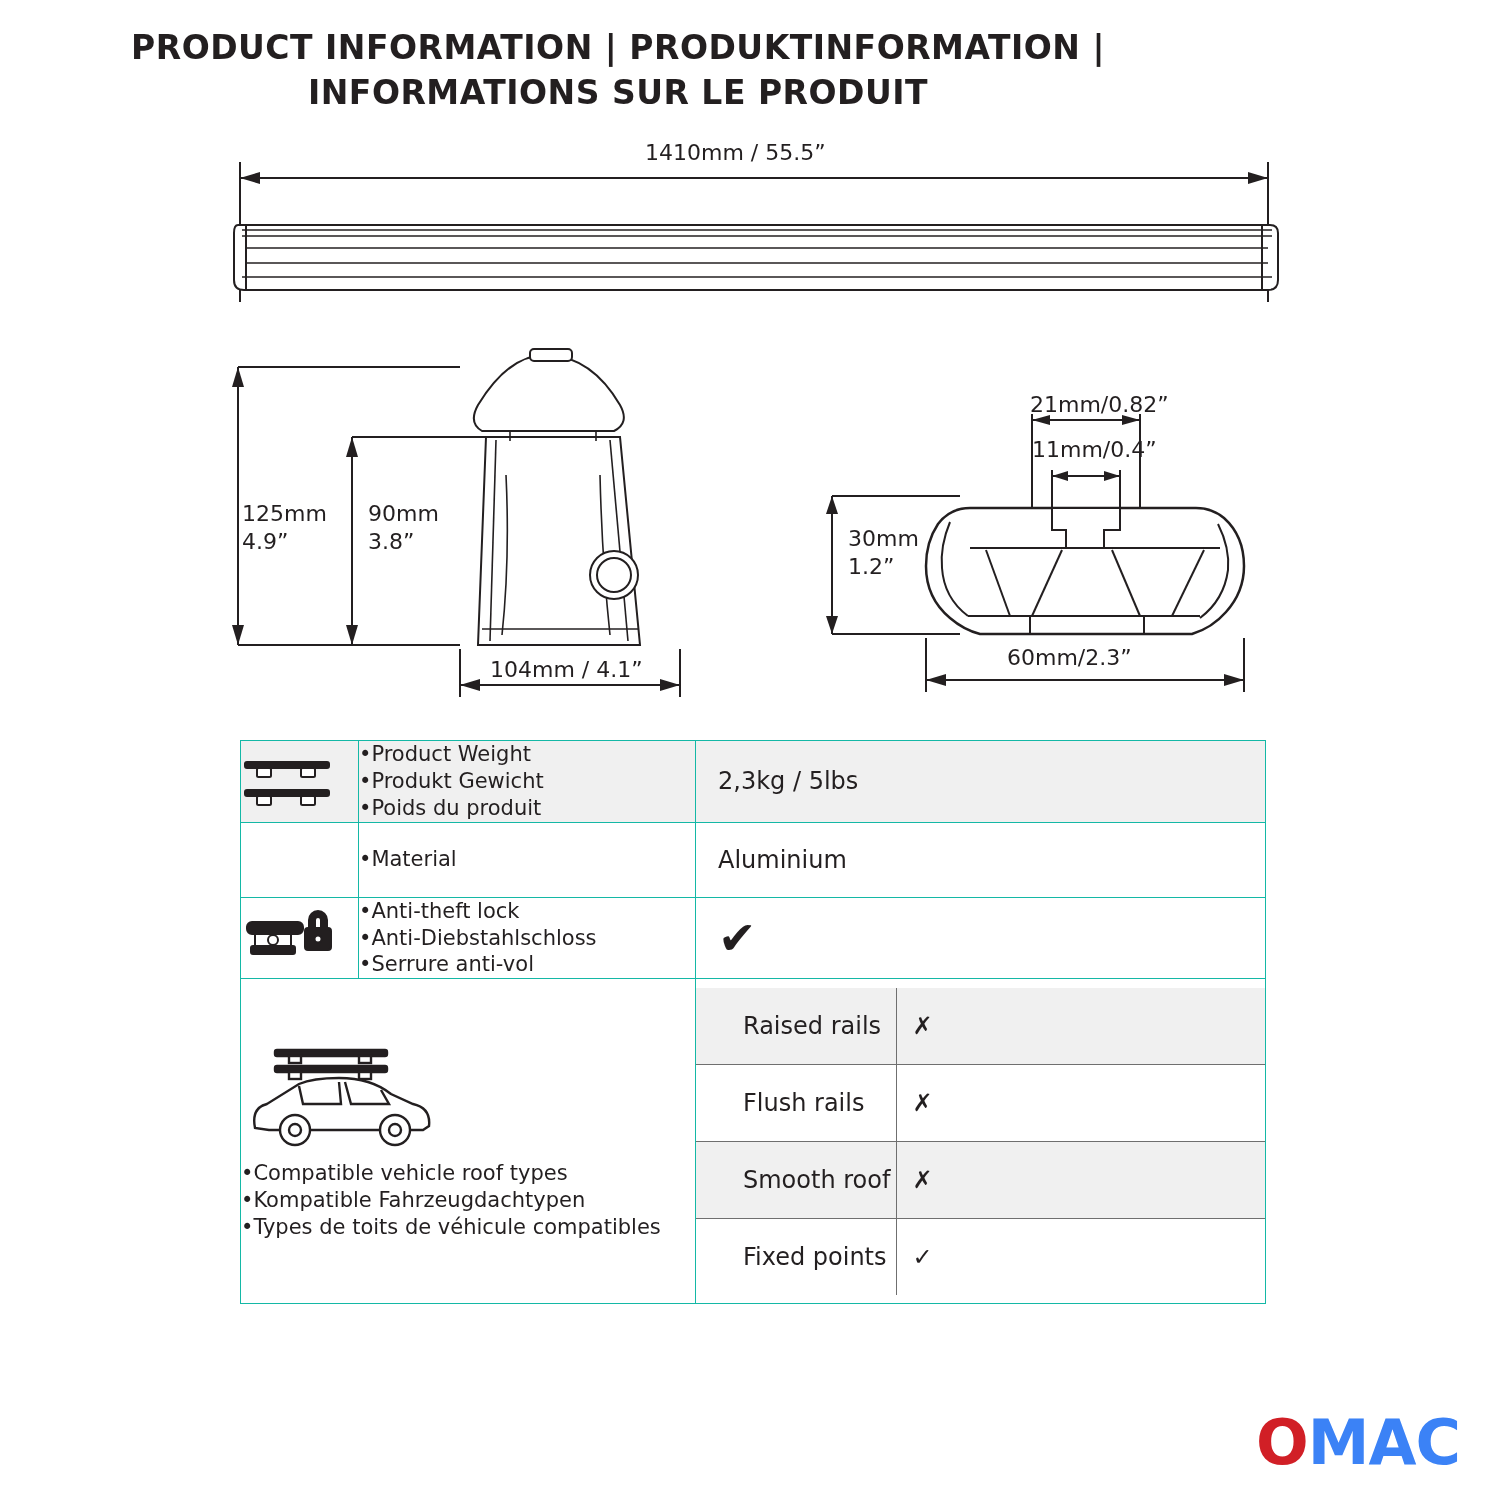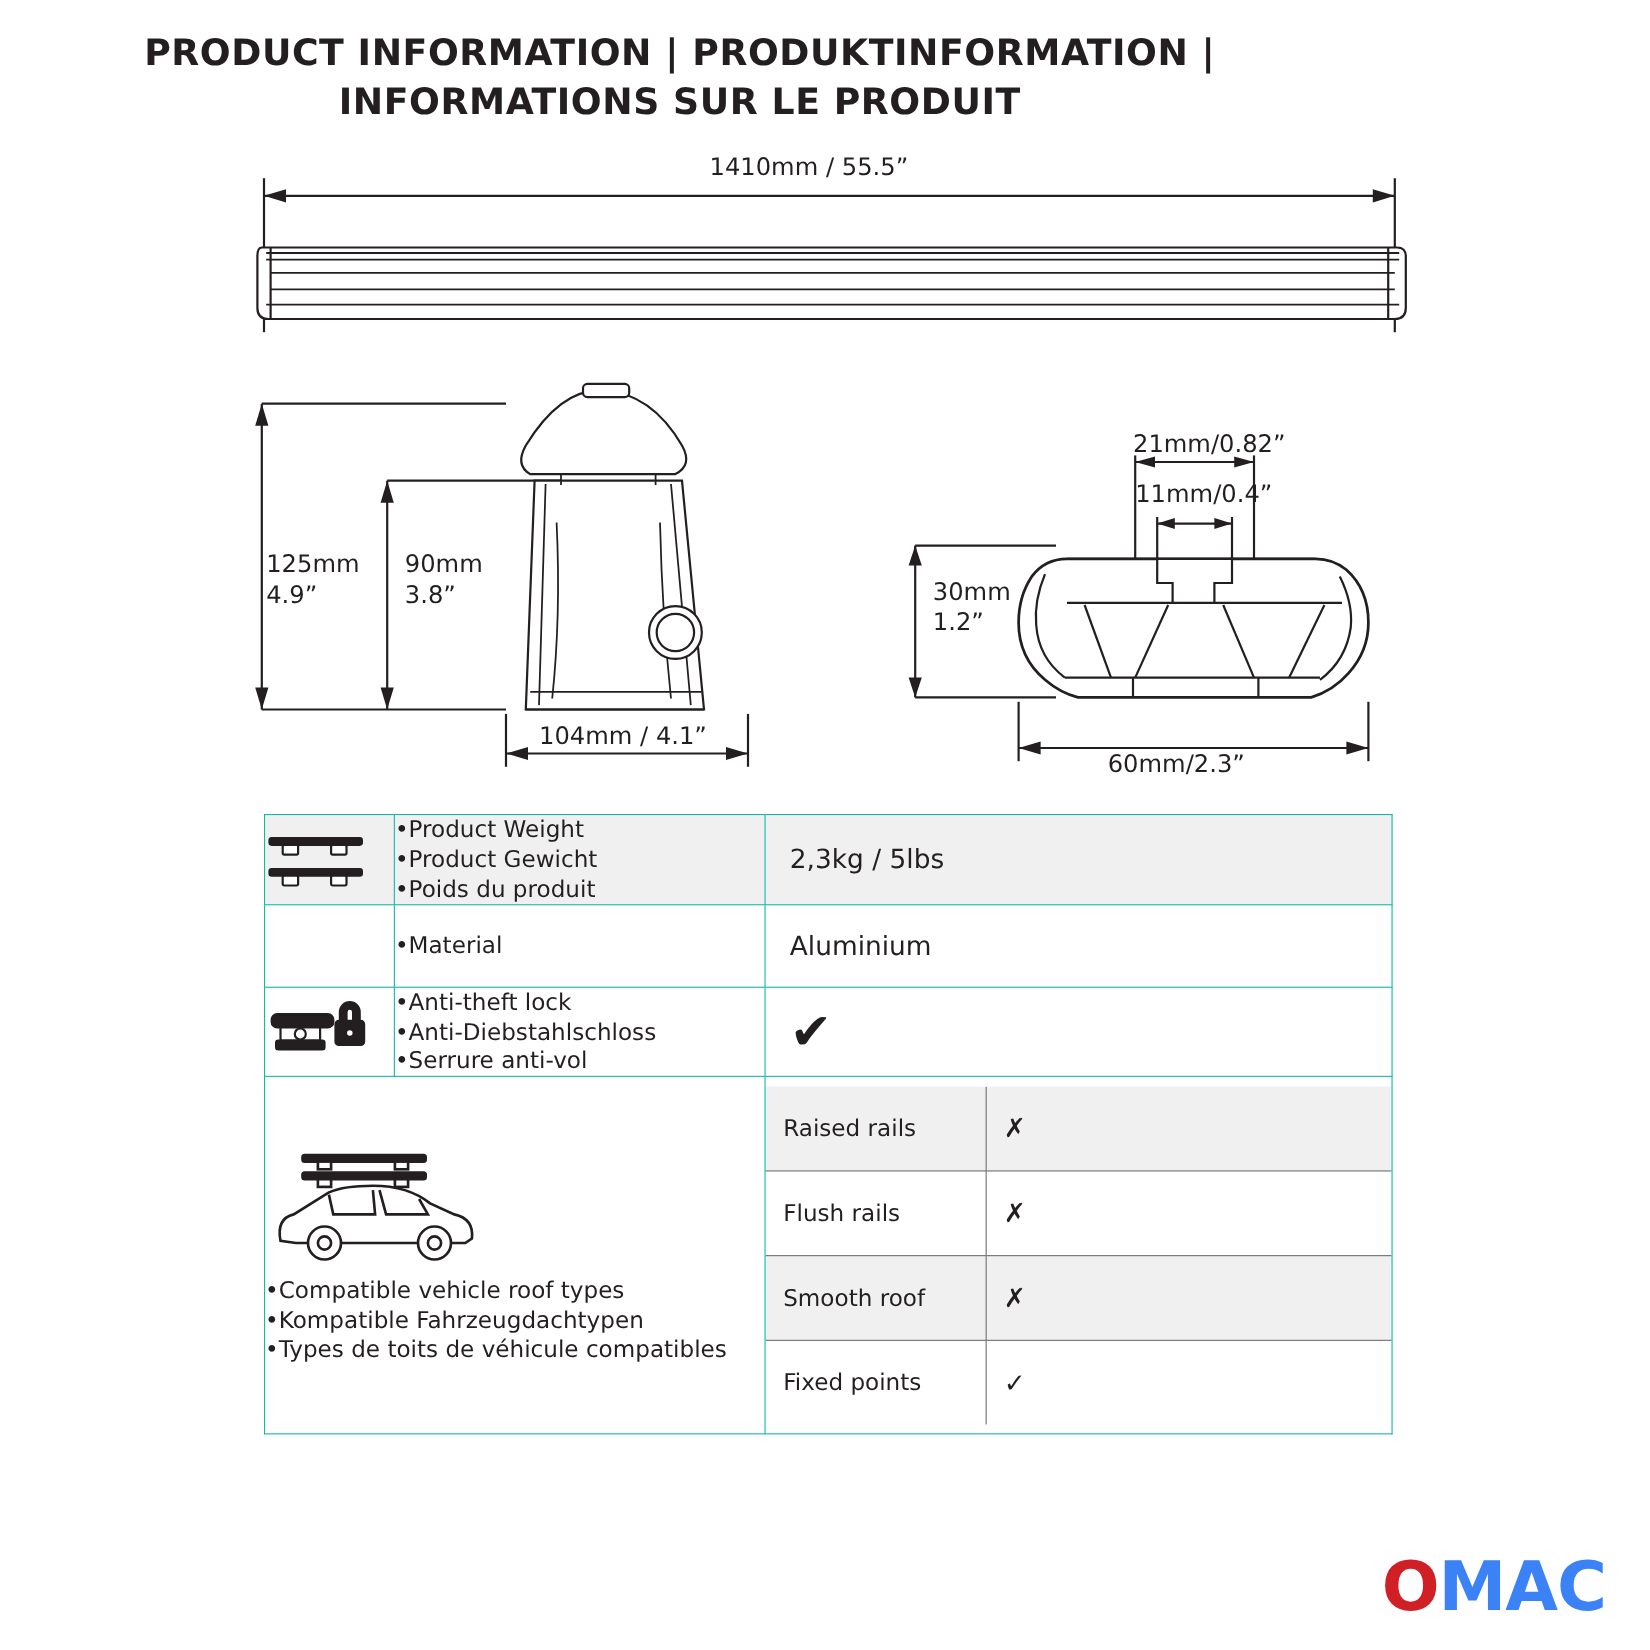--- a/index.html
+++ b/index.html
@@ -85,23 +85,24 @@
   }
   .sub-table td {
     border: 1px solid #6f6f6f;
     height: 76px;
   }
   .sub-table td.first { border-left: none; }
   .sub-table tr:first-child td { border-top: none; }
   .sub-table tr:last-child td { border-bottom: none; }
   .sub-table td.last { border-right: none; }
   .sub-name {
-    font-size: 21px;
+    font-size: 24px;
     padding-left: 16px;
     color: #231f20;
+    margin-left: 31px;
   }
   .sub-mark {
     font-size: 24px;
     padding-left: 16px;
     color: #231f20;
   }
   .check-big {
     font-size: 46px;
     line-height: 1;
     padding-left: 22px;
@@ -292,21 +293,21 @@
       <polygon points="126,280 146,274 146,286" fill="#231f20"></polygon>
       <polygon points="444,280 424,274 424,286" fill="#231f20"></polygon>
     </svg>
   </div>
   <div class="dim-label" style="left:1030px; top:392px;">21mm/0.82”</div>
   <div class="dim-label" style="left:1032px; top:437px;">11mm/0.4”</div>
   <div class="dim-label" style="left:848px; top:525px; line-height:1.25;">
     <span>30mm</span><br>
     <span>1.2”</span>
   </div>
-  <div class="dim-label" style="left:1007px; top:645px;margin-top:38px;">60mm/2.3”</div>
+  <div class="dim-label" style="left:1007px; top:645px;">60mm/2.3”</div>
 
   <table class="spec-table">
     <colgroup>
       <col style="width:118px">
       <col style="width:337px">
       <col style="width:570px">
     </colgroup>
     <tbody>
 
       <tr>
@@ -317,21 +318,21 @@
               <rect x="4" y="38" width="84" height="6" rx="2"></rect>
               <rect x="16" y="16" width="14" height="9" rx="1.5" fill="#ffffff"></rect>
               <rect x="60" y="16" width="14" height="9" rx="1.5" fill="#ffffff"></rect>
               <rect x="16" y="44" width="14" height="9" rx="1.5" fill="#ffffff"></rect>
               <rect x="60" y="44" width="14" height="9" rx="1.5" fill="#ffffff"></rect>
             </g>
           </svg>
         </td>
         <td class="shaded cell-pad">
           <div class="label-txt">•Product Weight</div>
-          <div class="label-txt">•Product Gewicht</div>
+          <div class="label-txt">•Produkt Gewicht</div>
           <div class="label-txt">•Poids du produit</div>
         </td>
         <td class="shaded">
           <div class="value-txt">2,3kg / 5lbs</div>
         </td>
       </tr>
 
       <tr>
         <td class="icon-cell"></td>
         <td class="cell-pad" style="height:74px;">

